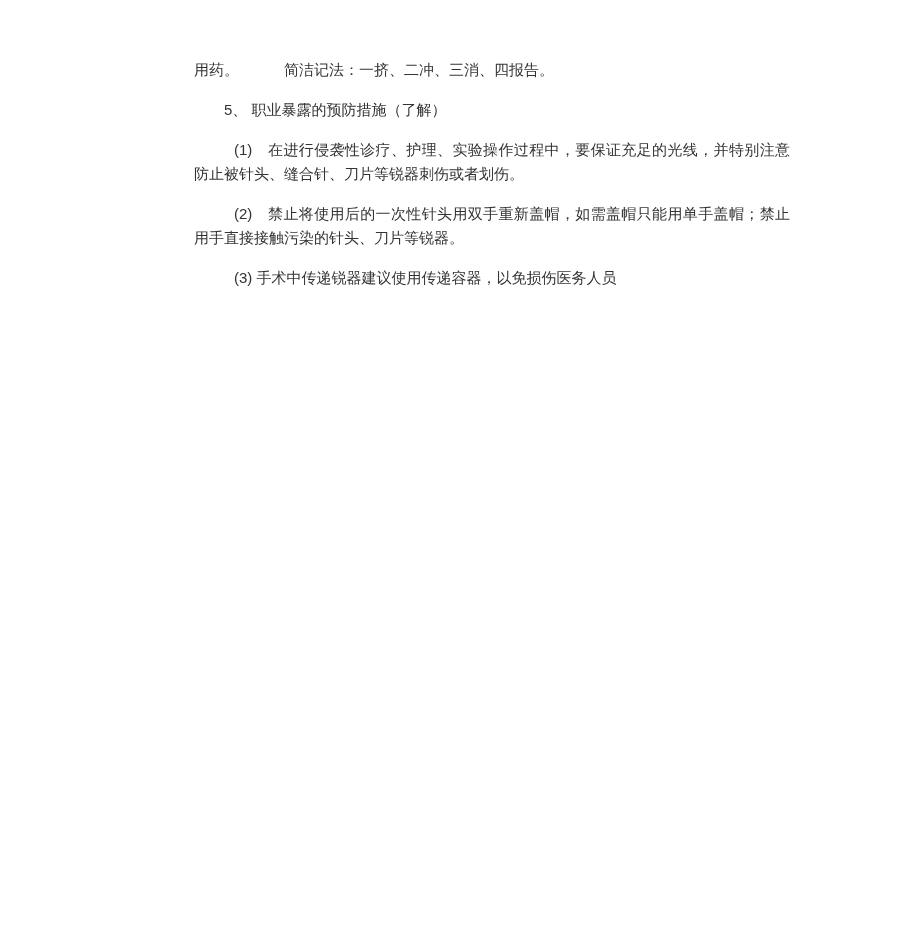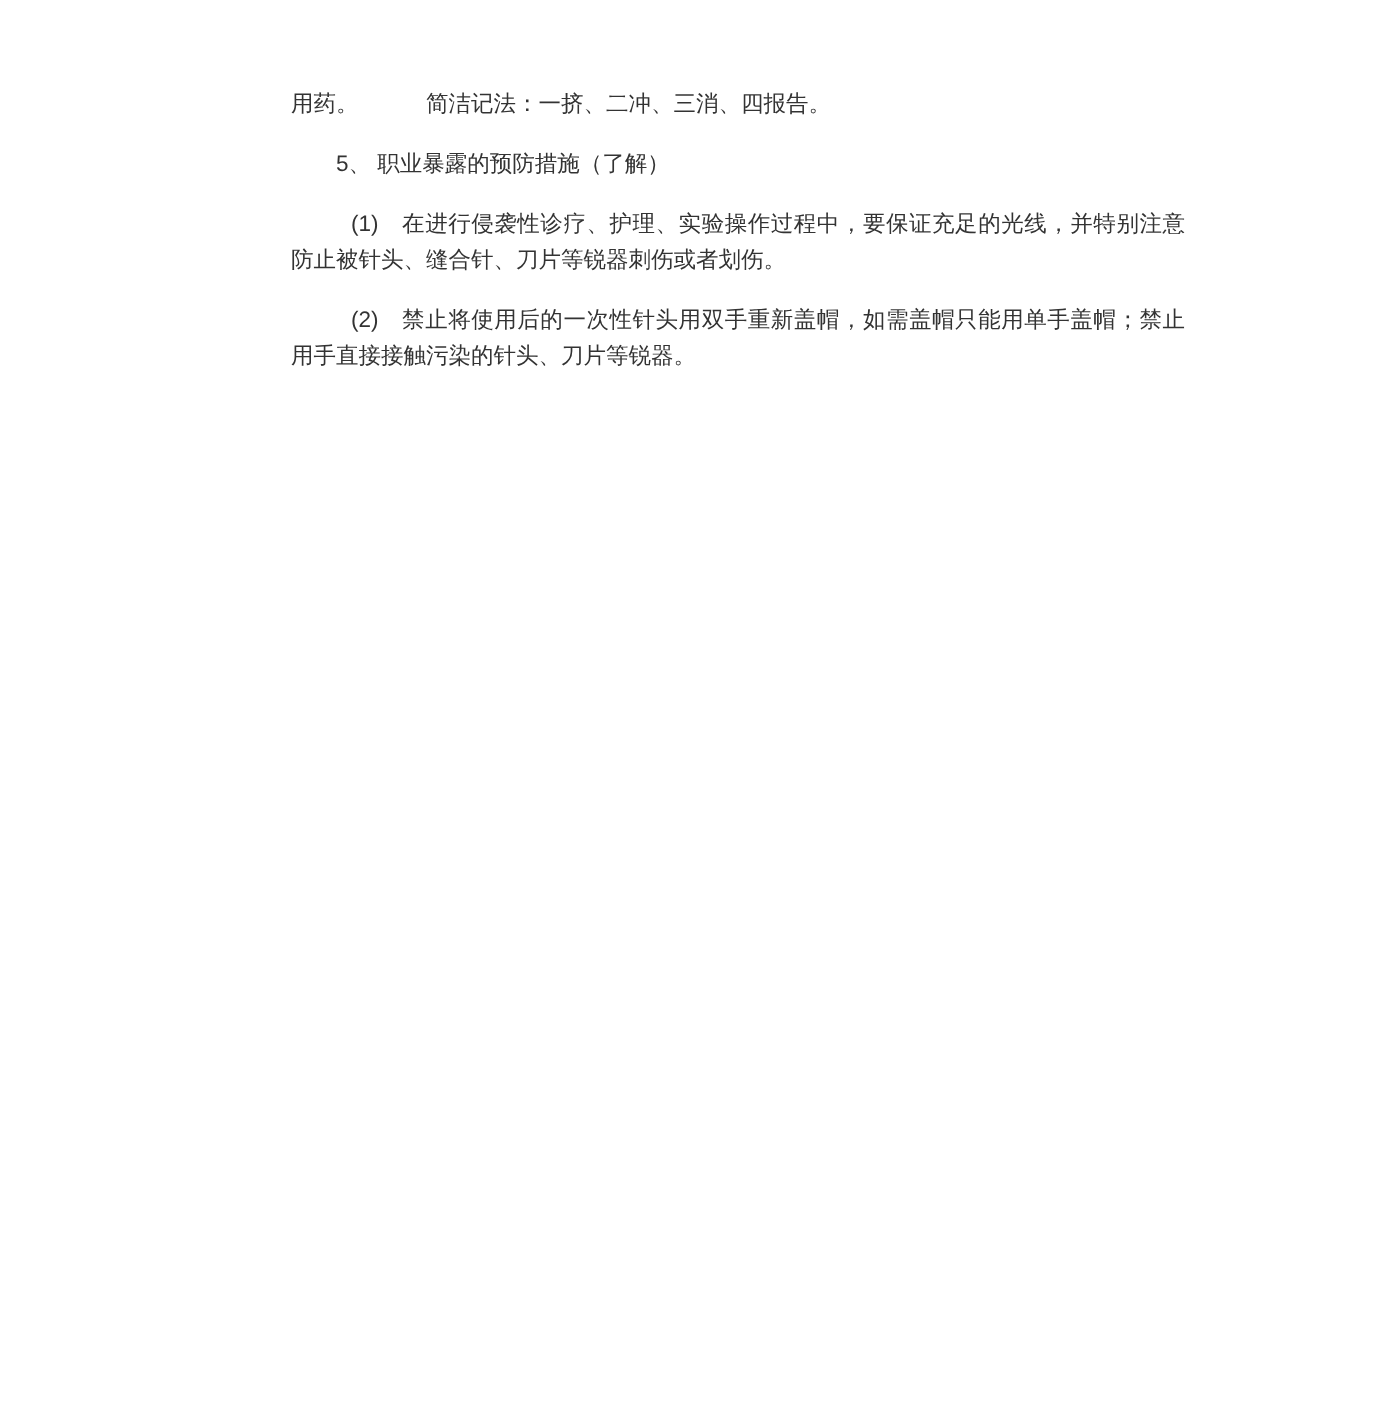--- a/index.html
+++ b/index.html
@@ -39,13 +39,14 @@
     }
   </style>
 </head>
 <body>
 
 <div class="content">
   <p class="para indent-1">用药。　　　简洁记法：一挤、二冲、三消、四报告。</p>
   <p class="para indent-2">5、 职业暴露的预防措施（了解）</p>
   <p class="para hanging">(1)　在进行侵袭性诊疗、护理、实验操作过程中，要保证充足的光线，并特别注意防止被针头、缝合针、刀片等锐器刺伤或者划伤。</p>
   <p class="para hanging">(2)　禁止将使用后的一次性针头用双手重新盖帽，如需盖帽只能用单手盖帽；禁止用手直接接触污染的针头、刀片等锐器。</p>
+  <p class="para indent-3">(3) 手术中传递锐器建议使用传递容器，以免损伤医务人员</p>
 </div>
 
 </body></html>

